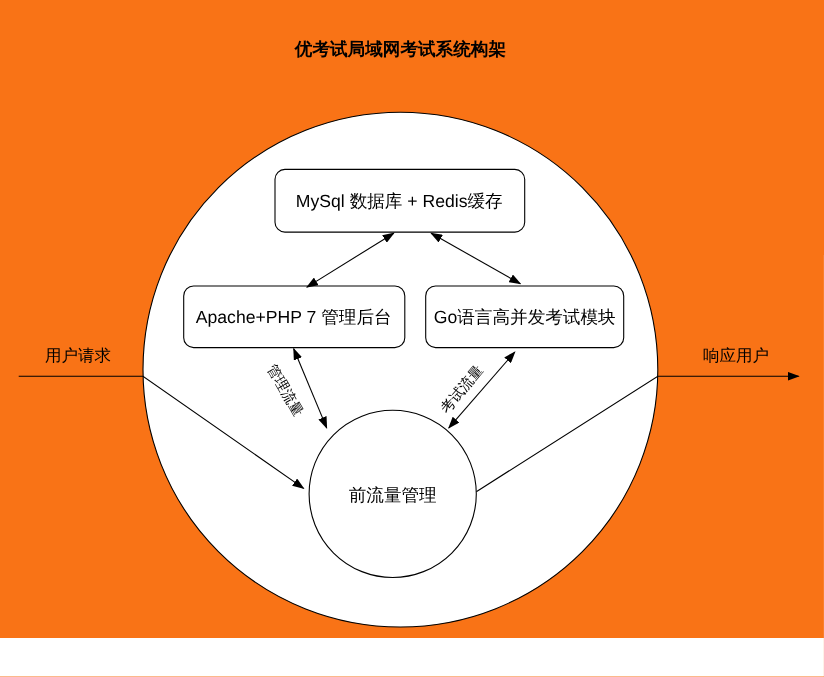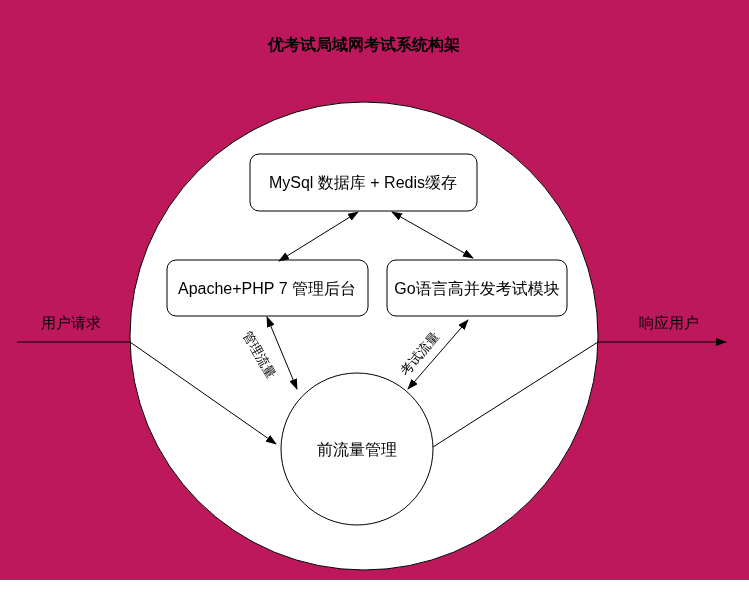--- a/index.html
+++ b/index.html
@@ -4,21 +4,21 @@
 <style>
   html, body {
     margin: 0;
     padding: 0;
     background: #ffffff;
   }
   .canvas {
     position: relative;
     width: 749px;
     height: 580px;
-    background: #be185d;
+    background: #f97316;
     overflow: hidden;
   }
   svg { display: block; }
   .shape {
     fill: #ffffff;
     stroke: #000000;
     stroke-width: 1;
   }
   .edge {
     fill: none;

